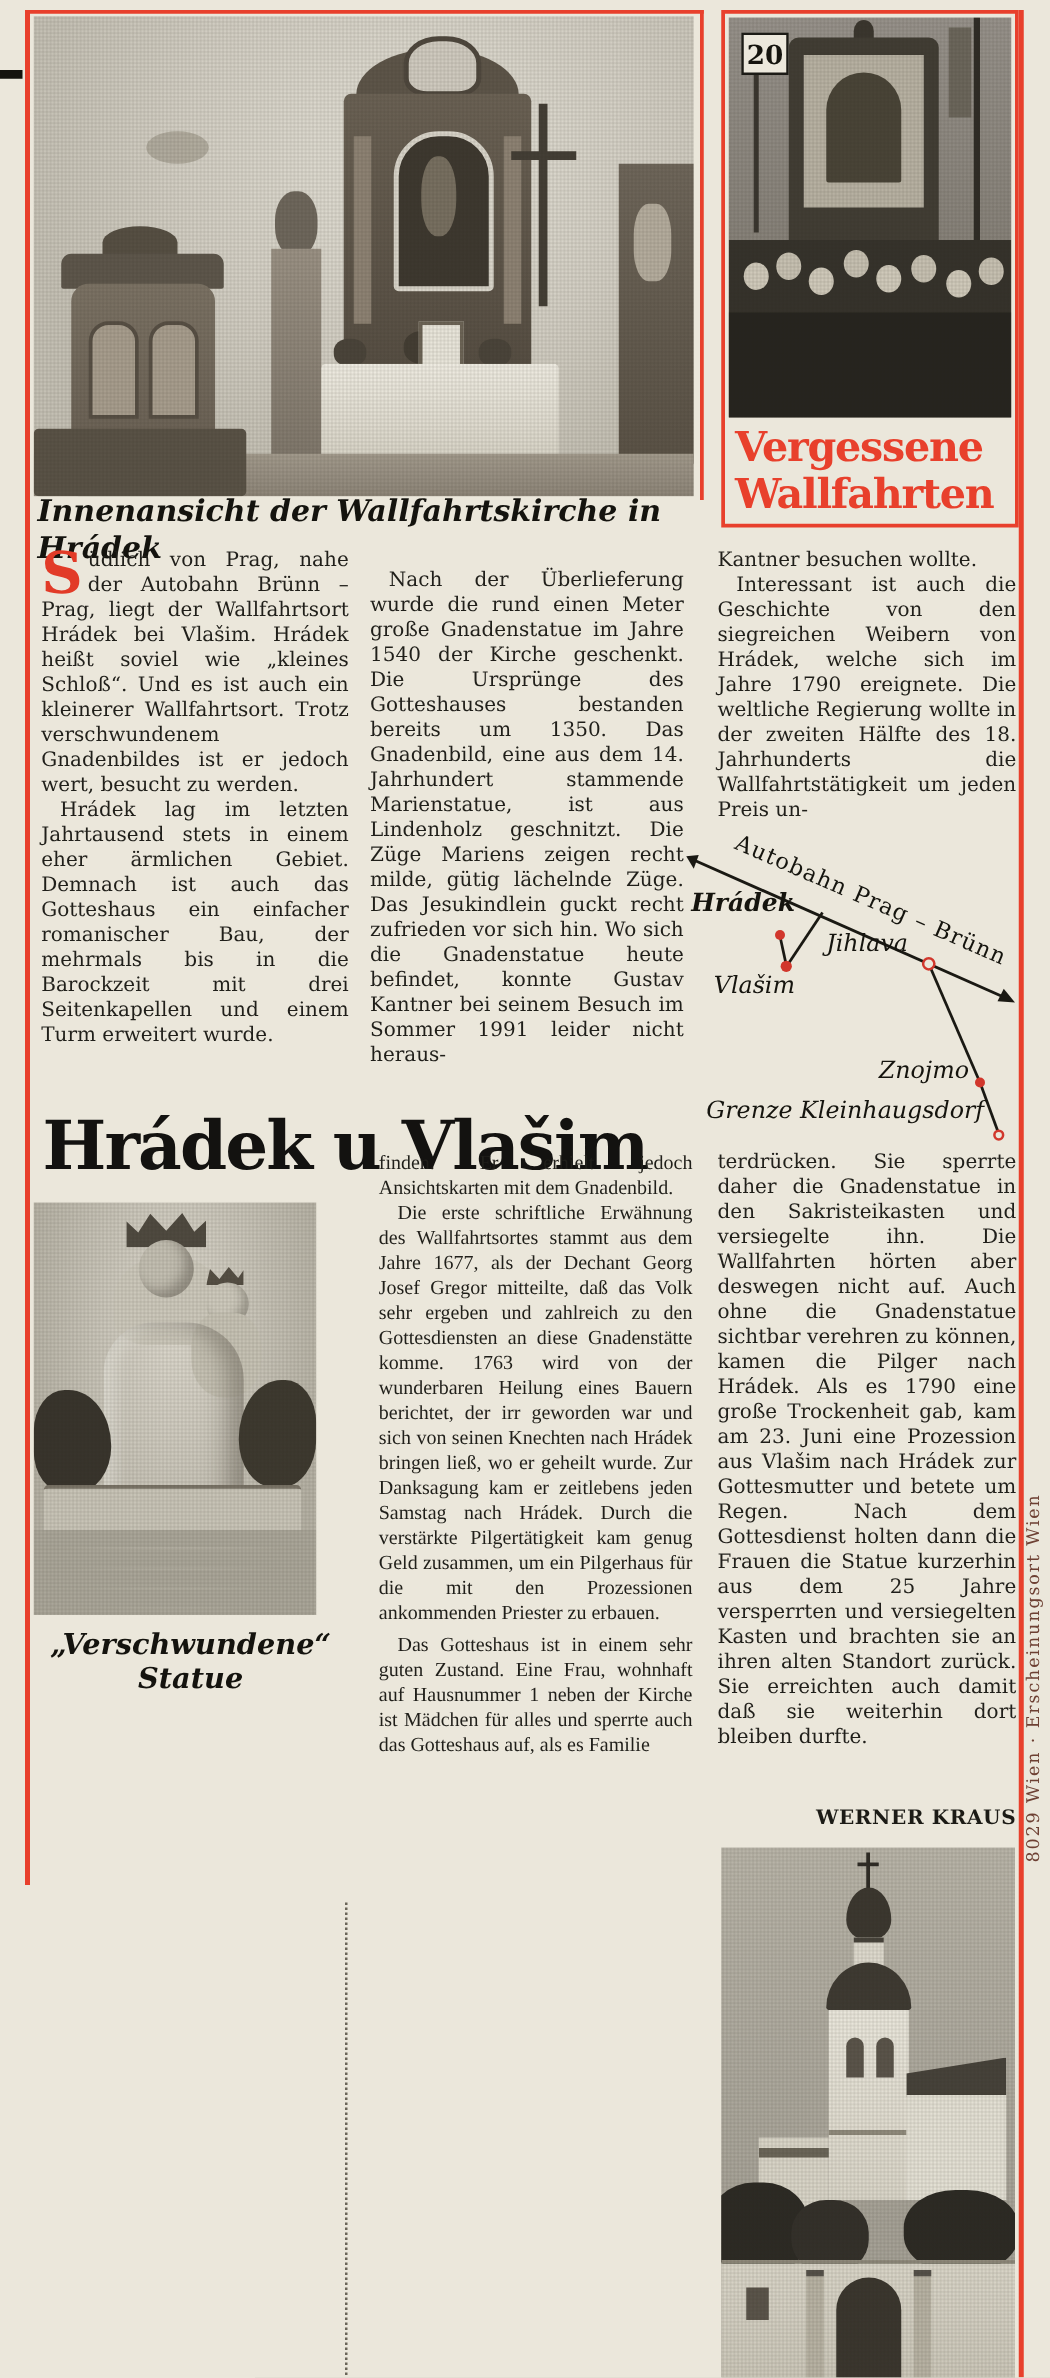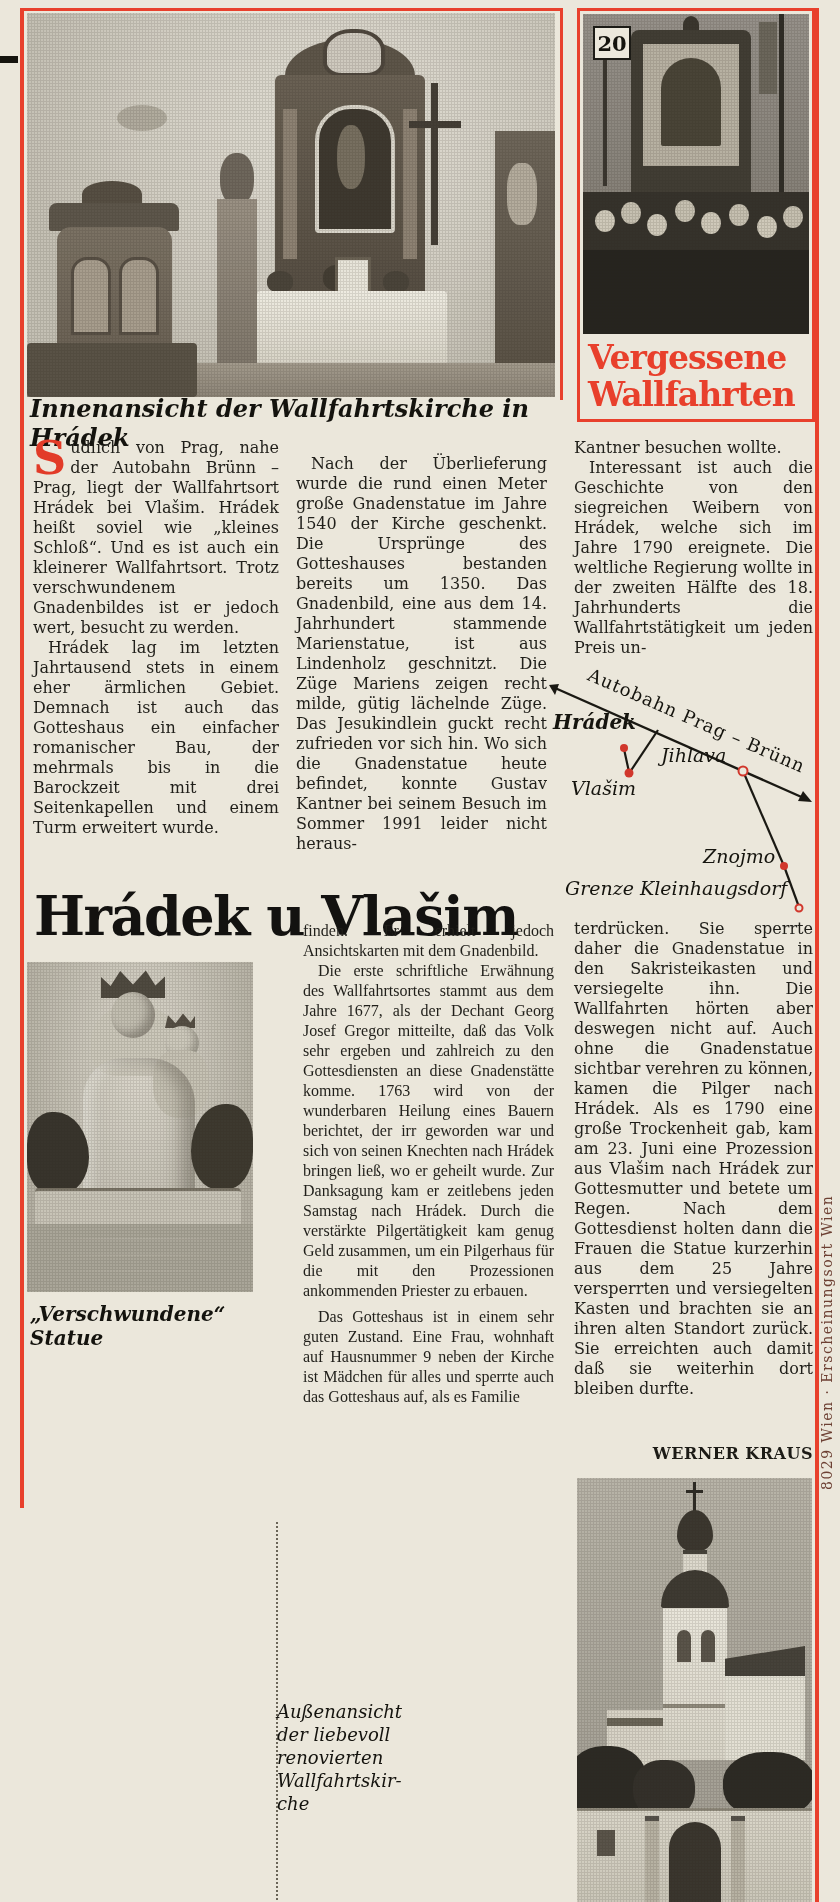--- a/index.html
+++ b/index.html
@@ -148,27 +148,27 @@
     <div class="abs" style="left:138px;top:50px;width:30px;height:16px;background:#554f44;clip-path:polygon(0 100%,10% 20%,35% 70%,60% 10%,85% 65%,100% 25%,100% 100%);"></div>
     <div class="abs" style="left:138px;top:64px;width:34px;height:34px;background:#cdc9bc;border-radius:50%;box-shadow:inset -5px -4px 7px rgba(60,55,45,.3);"></div>
     <div class="abs" style="left:126px;top:88px;width:56px;height:68px;background:#c6c2b4;border-radius:40% 40% 45% 45%;"></div>
     <div class="abs" style="left:56px;top:96px;width:112px;height:158px;background:linear-gradient(100deg,#d1cdc1 30%,#b2ae a0 80%,#aca898);border-radius:40px 46px 18px 22px;box-shadow:inset -14px 0 16px rgba(55,50,40,.30), inset 10px 0 12px rgba(255,255,250,.35);"></div>
     <div class="abs" style="left:0;top:150px;width:62px;height:82px;background:#38342c;border-radius:40% 55% 45% 40%;"></div>
     <div class="abs" style="left:164px;top:142px;width:62px;height:86px;background:#3d392f;border-radius:55% 40% 45% 45%;"></div>
     <div class="abs" style="left:8px;top:226px;width:206px;height:40px;background:#c8c4b7;border-top:3px solid #7a7467;border-radius:4px;"></div>
     <div class="abs" style="left:0;top:262px;width:226px;height:68px;background:repeating-linear-gradient(#aaa699 0 14px,#98948660 14px 16px);"></div>
     <div class="dots"></div>
   </div>
-  <div class="caption" style="left:30px;top:1302px;width:245px;font-size:20px;">„Verschwundene“ Statue</div>
+  <div class="caption" style="left:30px;top:1302px;width:245px;font-size:23px;text-align:center;">„Verschwundene“ Statue</div>
 
 
   <div class="body-col" style="left:303px;top:921px;width:251px;font-family:Liberation Serif, serif;">
     <p>finden. Er erhielt jedoch Ansichtskarten mit dem Gnadenbild.</p>
     <p class="ind">Die erste schriftliche Erwähnung des Wallfahrtsortes stammt aus dem Jahre 1677, als der Dechant Georg Josef Gregor mitteilte, daß das Volk sehr ergeben und zahlreich zu den Gottesdiensten an diese Gnadenstätte komme. 1763 wird von der wunderbaren Heilung eines Bauern berichtet, der irr geworden war und sich von seinen Knechten nach Hrádek bringen ließ, wo er geheilt wurde. Zur Danksagung kam er zeitlebens jeden Samstag nach Hrádek. Durch die verstärkte Pilgertätigkeit kam genug Geld zusammen, um ein Pilgerhaus für die mit den Prozessionen ankommenden Priester zu erbauen.</p>
-    <p class="ind" style="margin-top:6px;">Das Gotteshaus ist in einem sehr guten Zustand. Eine Frau, wohnhaft auf Hausnummer 9 neben der Kirche ist Mädchen für alles und sperrte auch das Gotteshaus auf, als es Familie</p>
+    <p class="ind" style="margin-top:6px;">Das Gotteshaus ist in einem sehr guten Zustand. Eine Frau, wohnhaft auf Hausnummer 1 neben der Kirche ist Mädchen für alles und sperrte auch das Gotteshaus auf, als es Familie</p>
   </div>
 
   <div class="body-col" style="left:574px;top:919px;width:239px;">
     <p>terdrücken. Sie sperrte daher die Gnadenstatue in den Sakristeikasten und versiegelte ihn. Die Wallfahrten hörten aber deswegen nicht auf. Auch ohne die Gnadenstatue sichtbar verehren zu können, kamen die Pilger nach Hrádek. Als es 1790 eine große Trockenheit gab, kam am 23. Juni eine Prozession aus Vlašim nach Hrádek zur Gottesmutter und betete um Regen. Nach dem Gottesdienst holten dann die Frauen die Statue kurzerhin aus dem 25 Jahre versperrten und versiegelten Kasten und brachten sie an ihren alten Standort zurück. Sie erreichten auch damit daß sie weiterhin dort bleiben durfte.</p>
   </div>
 
   <div class="author" style="left:574px;top:1444px;width:239px;">WERNER KRAUS</div>
 
   <div class="abs" style="left:276px;top:1522px;width:0;height:378px;border-left:2px dotted #6a6558;"></div>
 
@@ -189,23 +189,16 @@
     <div class="abs" style="left:56px;top:282px;width:62px;height:58px;background:#33302a;border-radius:45%;"></div>
     <div class="abs" style="left:146px;top:274px;width:92px;height:66px;background:#2c2a24;border-radius:45%;"></div>
     <div class="abs" style="left:0;top:330px;width:235px;height:100px;background:linear-gradient(#d9d5c8,#c9c5b7);border-top:3px solid #8f8a7c;"></div>
     <div class="abs" style="left:68px;top:338px;width:14px;height:92px;background:#b7b2a3;border-top:5px solid #55514a;"></div>
     <div class="abs" style="left:92px;top:344px;width:52px;height:86px;background:#3a362e;border-radius:26px 26px 0 0;"></div>
     <div class="abs" style="left:154px;top:338px;width:14px;height:92px;background:#b7b2a3;border-top:5px solid #55514a;"></div>
     <div class="abs" style="left:20px;top:352px;width:18px;height:26px;background:#5a544a;"></div>
     <div class="dots"></div>
   </div>
 
-  <div class="church-cap" style="left:277px;top:1700px;width:170px;">
-    <div>Außenansicht</div>
-    <div>der liebevoll</div>
-    <div>renovierten</div>
-    <div>Wallfahrtskir-</div>
-    <div>che</div>
-  </div>
 
   <div class="spine" style="left:819px;top:985px;height:505px;">8029 Wien · Erscheinungsort Wien</div>
 
 </div>
 
 </body></html>

